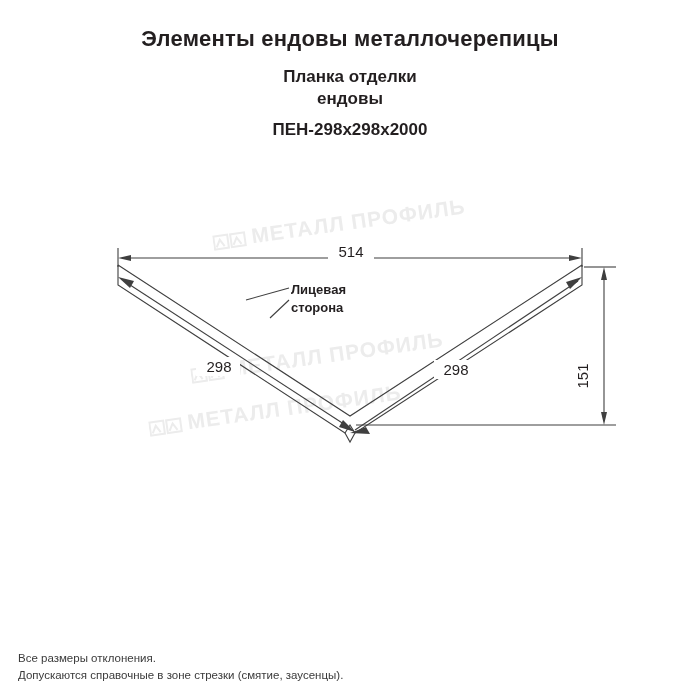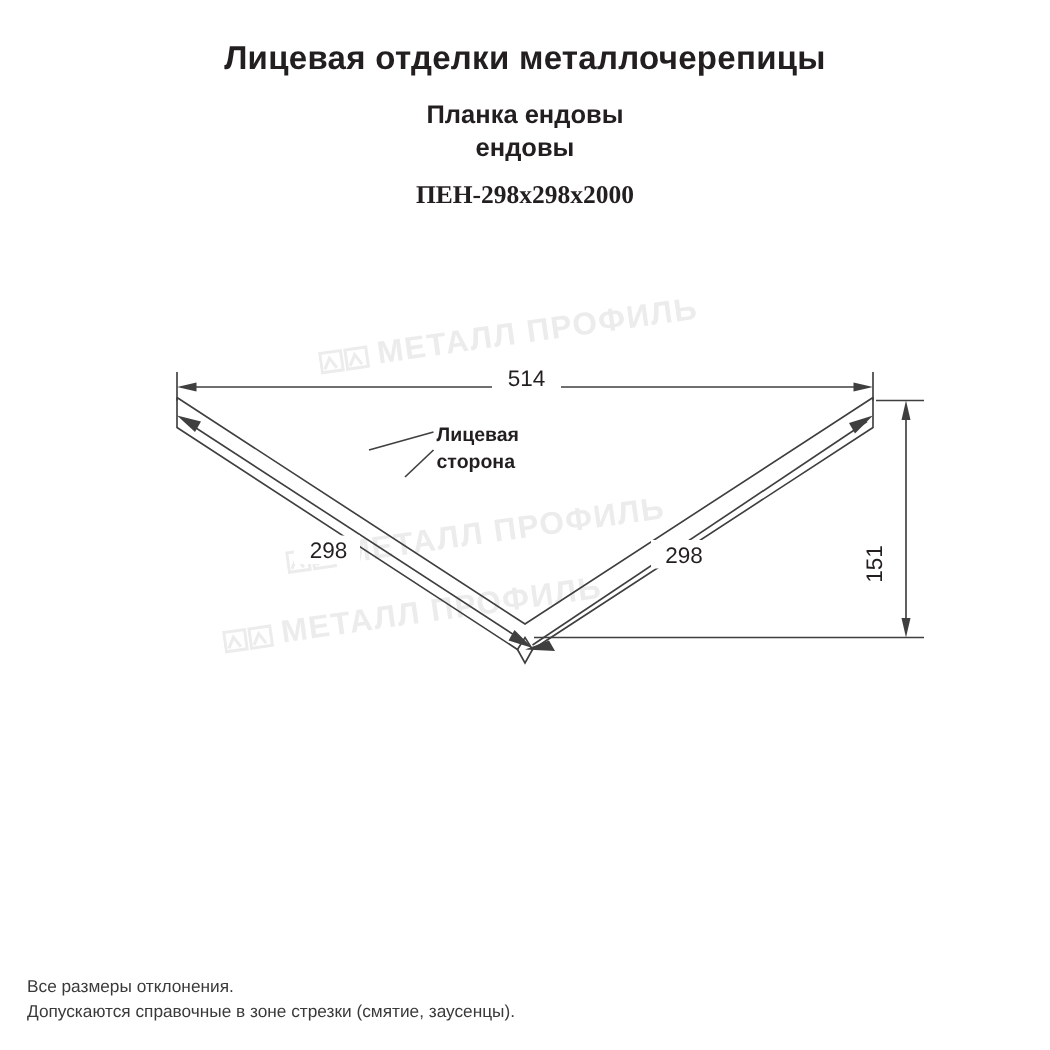--- a/index.html
+++ b/index.html
@@ -36,21 +36,20 @@
     margin-top: 14px;
     font-size: 17px;
     font-weight: bold;
     line-height: 22px;
   }
   .code-title {
     margin-top: 9px;
     font-size: 17px;
     font-weight: bold;
     line-height: 21px;
-    font-family: Liberation Serif, serif;
   }
   .drawing {
     position: absolute;
     top: 180px;
     left: 0;
     width: 620px;
     height: 330px;
   }
   .drawing svg {
     display: block;
@@ -86,23 +85,23 @@
     vertical-align: -4px;
     margin-right: 5px;
   }
 </style>
 </head>
 <body>
 
 <div class="page">
 
   <div class="title-block">
-    <div class="main-title">Лицевая отделки металлочерепицы</div>
+    <div class="main-title">Элементы ендовы металлочерепицы</div>
     <div class="sub-title">
-      <div>Планка ендовы</div>
+      <div>Планка отделки</div>
       <div>ендовы</div>
     </div>
     <div class="code-title">ПЕН-298х298х2000</div>
   </div>
 
   <div class="wm wm-1">
     <span class="wm-ico">
       <svg width="34" height="20" viewBox="0 0 34 20">
         <rect x="1" y="4" width="14" height="13" fill="none" stroke="#ececec" stroke-width="2"></rect>
         <path d="M3 15 L7 8 L11 15" fill="none" stroke="#ececec" stroke-width="2"></path>

